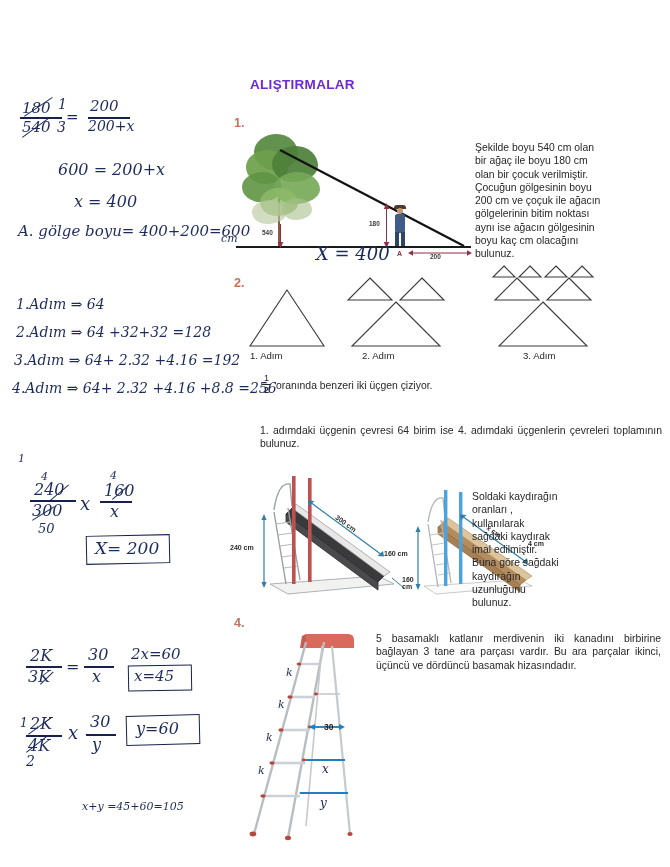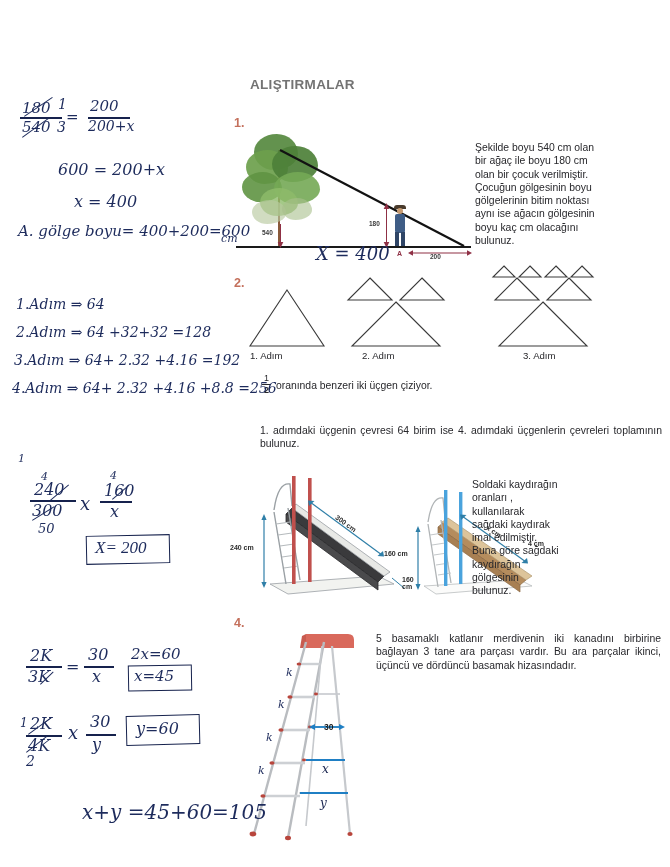--- a/index.html
+++ b/index.html
@@ -6,21 +6,21 @@
   body{
     width:670px;height:867px;background:#ffffff;
     font-family:"Liberation Sans",sans-serif;
     color:#2b2b2b;position:relative;overflow:hidden;
   }
   .page{position:absolute;left:0;top:0;width:670px;height:867px;}
 
   
   .heading{
     position:absolute;left:250px;top:77px;
-    font-size:13.5px;font-weight:bold;letter-spacing:.3px;color:#737373;
+    font-size:13.5px;font-weight:bold;letter-spacing:.3px;color:#6d28d9;
   }
   .qnum{
     position:absolute;font-size:12.5px;font-weight:bold;color:#c4705c;
   }
 
   
   .btext{
     position:absolute;font-size:10.4px;line-height:13.3px;color:#27272b;
     font-family:"Liberation Sans",sans-serif;
   }
@@ -122,20 +122,21 @@
     <div class="lbl" style="left:194px;top:125px;">200</div>
   </div>
 
   <div class="hw" style="left:316px;top:243px;font-size:18px;">X = 400</div>
 
   <div class="btext" style="left:475px;top:141px;width:190px;">
     <p>Şekilde boyu 540 cm olan</p>
     <p>bir ağaç ile boyu 180 cm</p>
     <p>olan bir çocuk  verilmiştir.</p>
     <p>Çocuğun gölgesinin boyu</p>
+    <p>200 cm ve çoçuk ile ağacın</p>
     <p>gölgelerinin bitim noktası</p>
     <p>aynı ise ağacın gölgesinin</p>
     <p>boyu kaç cm olacağını</p>
     <p>bulunuz.</p>
   </div>
   <style>
     .btext p{margin:0;}
   </style>
 
   <div class="qnum" style="left:234px;top:276px;">2.</div>
@@ -239,29 +240,29 @@
       <polygon points="10,102 7.5,96 12.5,96" fill="#2f7fa8"></polygon>
       <line x1="54" y1="28" x2="118" y2="74" stroke="#2f7fa8" stroke-width="1.2"></line>
       <polygon points="52,26.5 58.5,27 53,32" fill="#2f7fa8"></polygon>
       <polygon points="120,75.5 113.5,75 119,70" fill="#2f7fa8"></polygon>
     </svg>
     <div class="dimcap" style="left:-24px;top:62px;">160 cm</div>
     <div class="diag" style="left:78px;top:40px;transform:rotate(35deg);">x cm</div>
     <div class="dimcap" style="left:120px;top:52px;">4 cm</div>
   </div>
 
-  <div class="btext" style="left:472px;top:478px;width:192px;">
+  <div class="btext" style="left:472px;top:490px;width:192px;">
     <p>Soldaki kaydırağın</p>
     <p>oranları ,</p>
     <p>kullanılarak</p>
     <p>sağdaki kaydırak</p>
     <p>imal edilmiştir.</p>
     <p>Buna göre sağdaki</p>
     <p>kaydırağın</p>
-    <p>gölgesinin</p>
+    <p>uzunluğunu</p>
     <p>bulunuz.</p>
   </div>
 
   <div class="qnum" style="left:234px;top:616px;">4.</div>
 
   <div class="fig" style="left:244px;top:626px;width:130px;height:225px;">
     <svg width="130" height="225" style="position:absolute;left:0;top:0;overflow:visible;">
 
       <path d="M62,8 L104,8 Q110,8 110,14 L110,22 L62,22 Z" fill="#d9695c"></path>
       <path d="M62,8 L62,22 L56,22 L58,10 Z" fill="#c85b4f"></path>
@@ -354,21 +355,21 @@
     <div class="hw" style="left:38px;top:521px;font-size:13px;">50</div>
     <div class="strike" style="left:50px;top:500px;width:24px;height:1.3px;transform:rotate(-40deg);"></div>
     <div class="strike" style="left:32px;top:520px;width:26px;height:1.3px;transform:rotate(-32deg);"></div>
     <div class="hw" style="left:80px;top:493px;font-size:18px;">x</div>
     <div class="hw" style="left:104px;top:481px;font-size:16px;">160</div>
     <div class="hw" style="left:110px;top:469px;font-size:11px;">4</div>
     <div class="strike" style="left:112px;top:499px;width:22px;height:1.3px;transform:rotate(-40deg);"></div>
     <div style="position:absolute;left:100px;top:501px;width:32px;height:1.8px;background:#16224d;"></div>
     <div class="hw" style="left:110px;top:502px;font-size:16px;">x</div>
     <div class="hbox" style="left:86px;top:535px;width:82px;height:27px;transform:rotate(-1.2deg);"></div>
-    <div class="hw" style="left:95px;top:538px;font-size:17px;font-family:Liberation Serif, serif;">X= 200</div>
+    <div class="hw" style="left:95px;top:538px;font-size:17px;">X= 200</div>
   </div>
 
   <div>
 
     <div class="hw" style="left:30px;top:646px;font-size:16px;">2K</div>
     <div style="position:absolute;left:26px;top:666px;width:36px;height:1.8px;background:#16224d;"></div>
     <div class="hw" style="left:28px;top:667px;font-size:16px;">3K</div>
     <div class="strike" style="left:40px;top:684px;width:18px;height:1.3px;transform:rotate(-44deg);"></div>
     <div class="hw" style="left:66px;top:657px;font-size:16px;">=</div>
     <div class="hw" style="left:88px;top:645px;font-size:16px;">30</div>
@@ -385,16 +386,16 @@
     <div class="strike" style="left:28px;top:734px;width:28px;height:1.3px;transform:rotate(-36deg);"></div>
     <div class="strike" style="left:26px;top:752px;width:26px;height:1.3px;transform:rotate(-38deg);"></div>
     <div class="hw" style="left:26px;top:753px;font-size:14px;">2</div>
     <div class="hw" style="left:68px;top:722px;font-size:18px;">x</div>
     <div class="hw" style="left:90px;top:712px;font-size:16px;">30</div>
     <div style="position:absolute;left:86px;top:734px;width:30px;height:1.8px;background:#16224d;"></div>
     <div class="hw" style="left:92px;top:735px;font-size:16px;">y</div>
     <div class="hbox" style="left:126px;top:715px;width:72px;height:28px;transform:rotate(-1.4deg);"></div>
     <div class="hw" style="left:136px;top:719px;font-size:16px;">y=60</div>
 
-    <div class="hw" style="left:82px;top:800px;font-size:20px;">x+y =45+60=105</div>
+    <div class="hw" style="left:82px;top:800px;font-size:11px;">x+y =45+60=105</div>
   </div>
 
 </div>
 
 </body></html>

